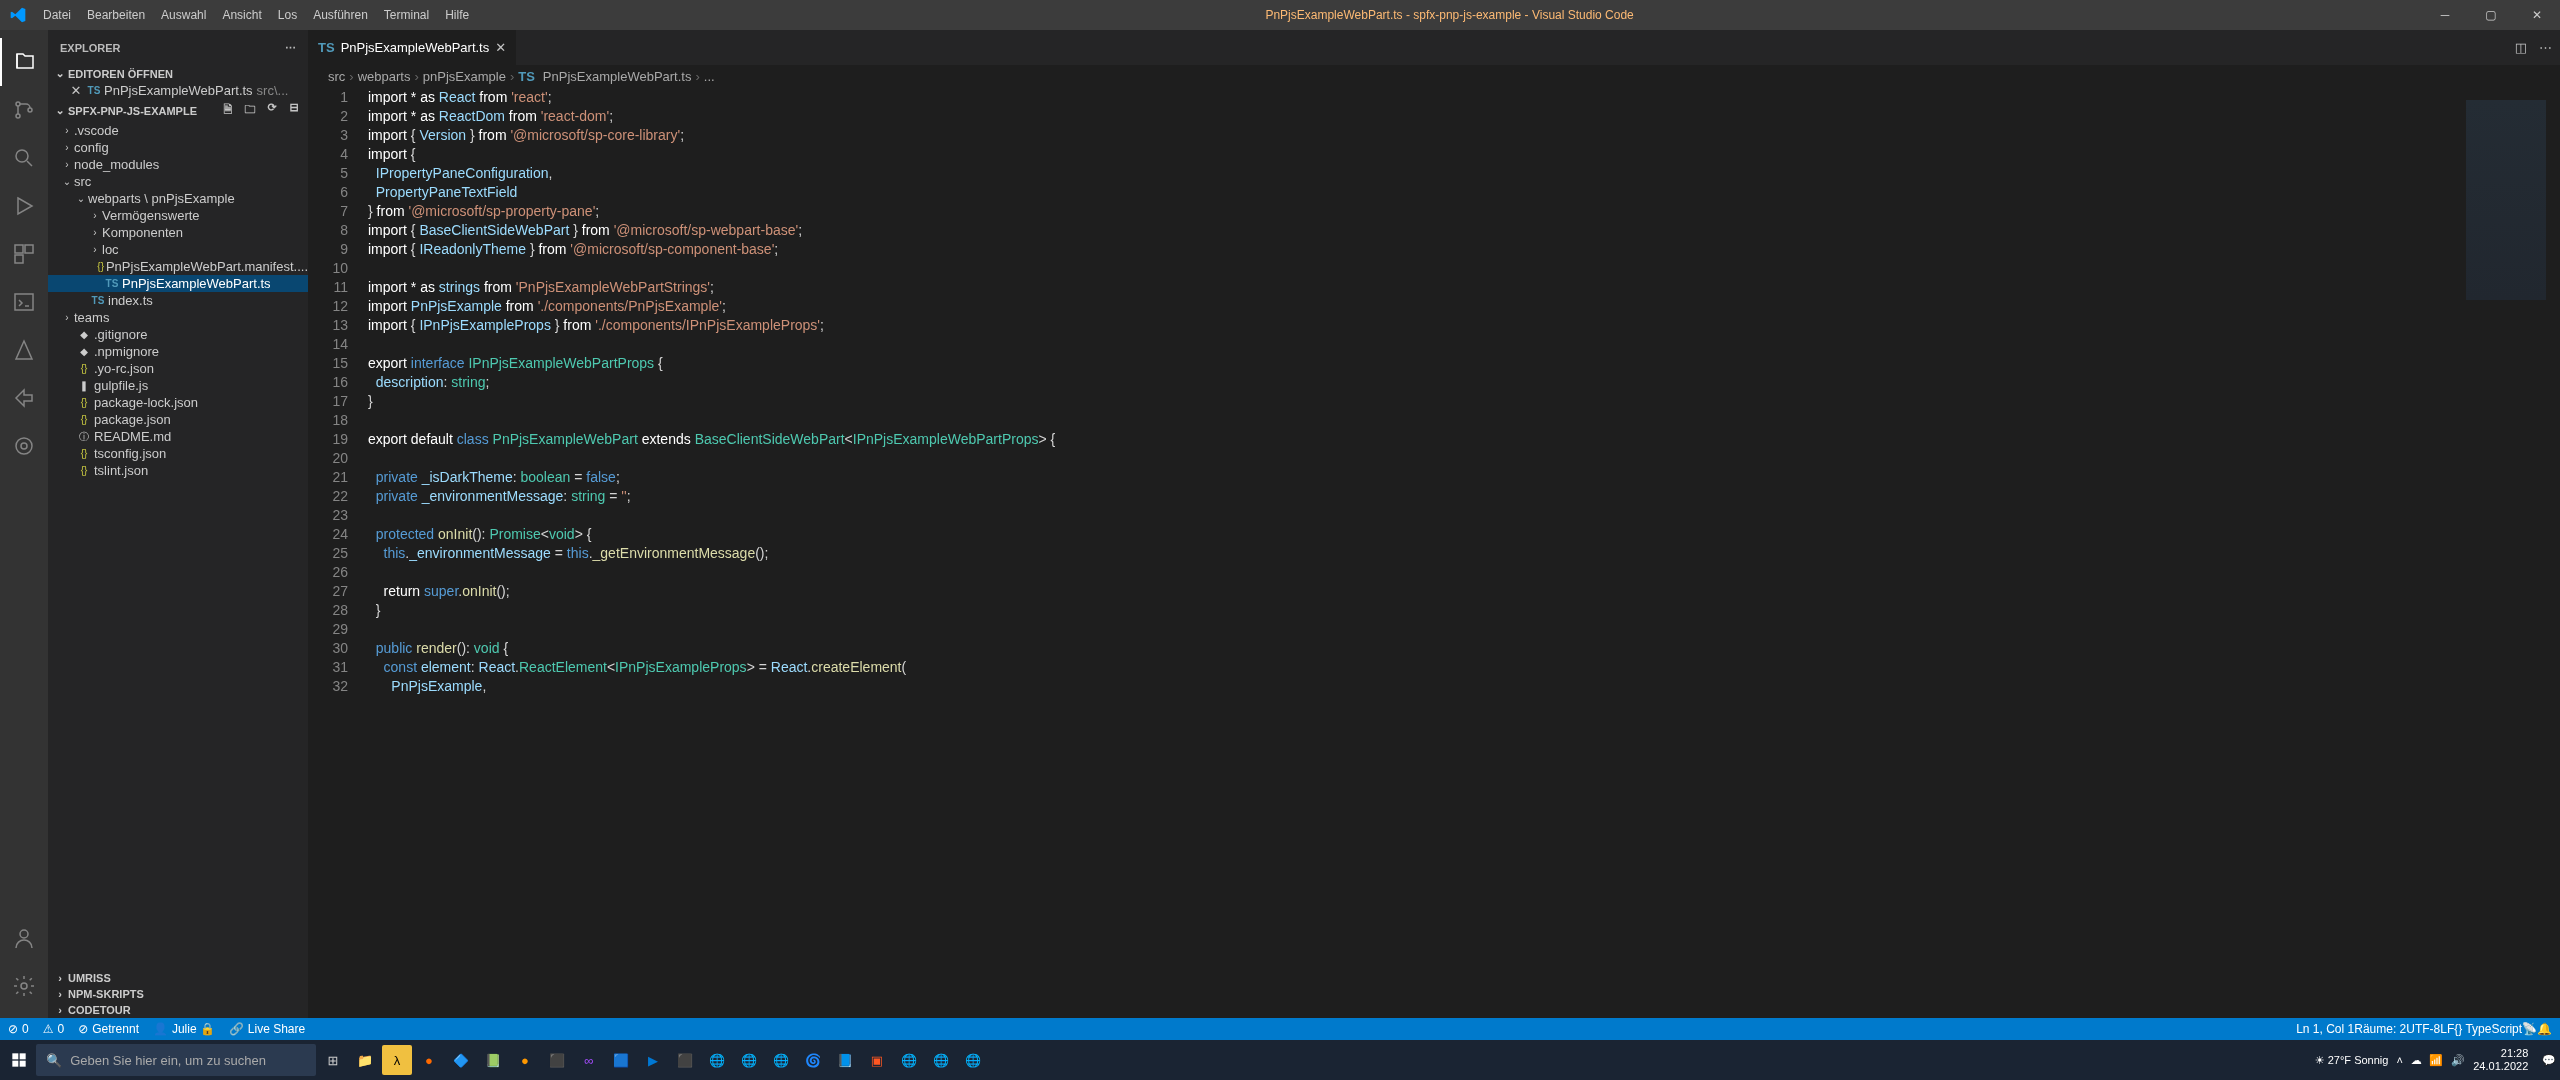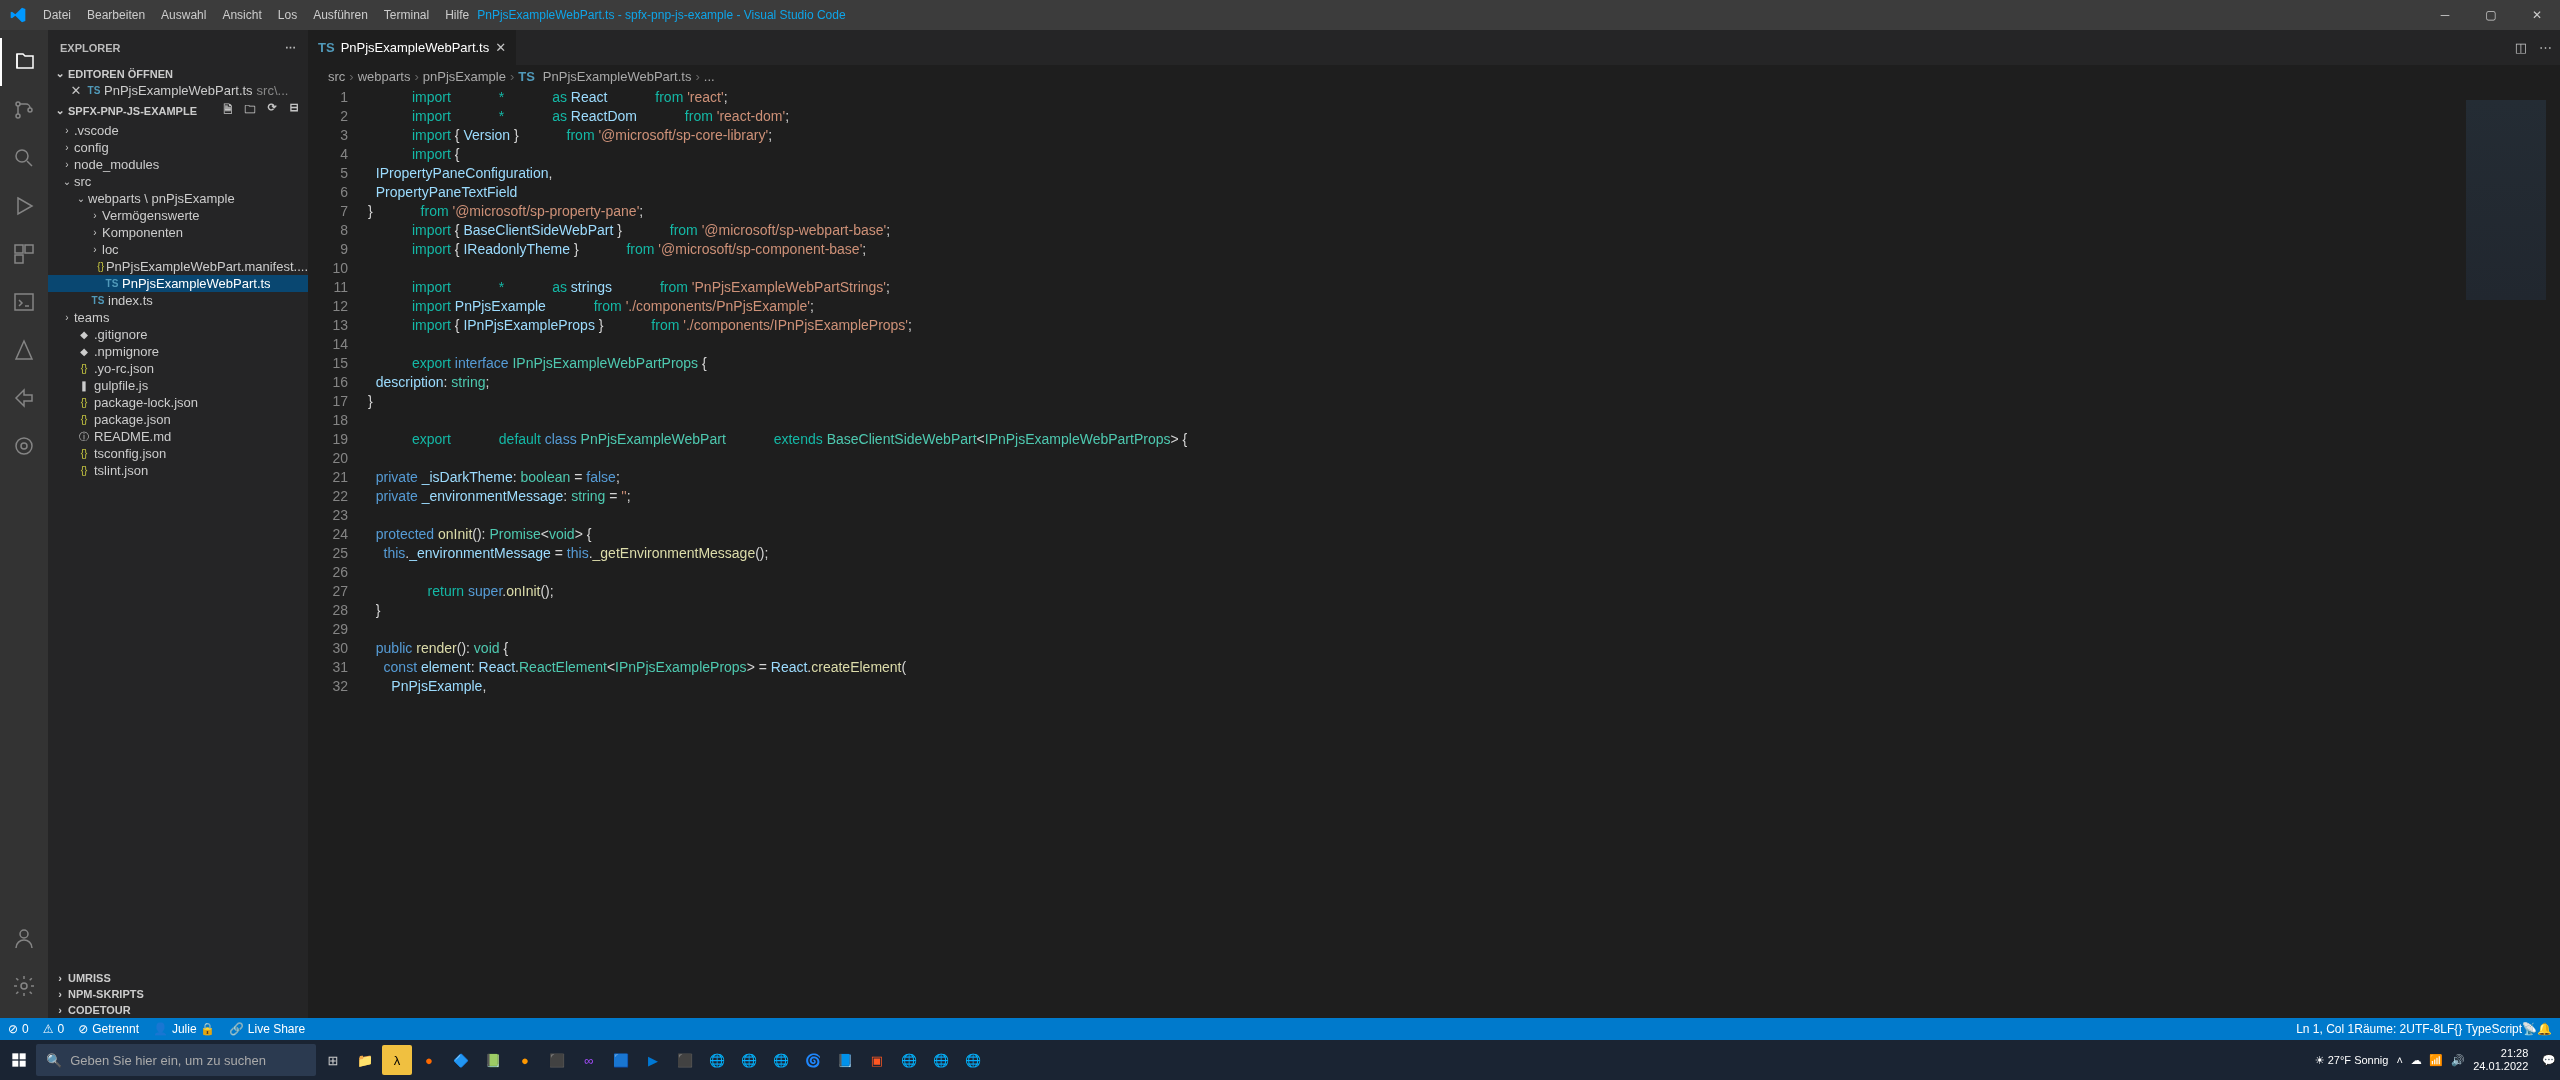--- a/index.html
+++ b/index.html
@@ -1,21 +1,21 @@
 <!DOCTYPE html>
 <html><head>
 <meta charset="utf-8">
 <style>
 * { margin: 0; padding: 0; box-sizing: border-box; font-family: 'Segoe UI', Tahoma, sans-serif; }
 body { background: #1e1e1e; color: #cccccc; font-size: 13px; overflow: hidden; width: 2560px; height: 1080px; transform-origin: top left; }
 .titlebar { background: #3c3c3c; height: 30px; display: flex; align-items: center; color: #cccccc; font-size: 12px; }
 .titlebar-icon { width: 35px; display: flex; justify-content: center; }
 .menu-items { display: flex; }
 .menu-item { padding: 0 8px; height: 46px; display: flex; align-items: center; cursor: pointer; }
-.title-center { flex: 1; text-align: left; color: #0ea5e9; }
+.title-center { flex: 1; text-align: center; color: #fdba74; }
 .window-controls { display: flex; }
 .win-btn { width: 46px; height: 30px; display: flex; align-items: center; justify-content: center; cursor: pointer; }
 .main { display: flex; height: calc(100% - 30px - 22px - 40px); }
 .activity-bar { width: 48px; background: #333333; display: flex; flex-direction: column; align-items: center; padding-top: 8px; }
 .activity-icon { width: 48px; height: 48px; display: flex; align-items: center; justify-content: center; color: #858585; cursor: pointer; }
 .activity-icon.active { color: #fff; border-left: 2px solid #fff; }
 .activity-bottom { margin-top: auto; margin-bottom: 8px; }
 .sidebar { width: 260px; background: #252526; display: flex; flex-direction: column; overflow: hidden; }
 .sidebar-header { height: 35px; display: flex; align-items: center; justify-content: space-between; padding: 0 12px; font-size: 11px; color: #bbbbbb; text-transform: uppercase; font-weight: bold; }
 .section-header { display: flex; align-items: center; padding: 2px 4px; font-size: 11px; font-weight: bold; cursor: pointer; }
@@ -37,21 +37,21 @@
 .editor-area { flex: 1; display: flex; flex-direction: column; background: #1e1e1e; position: relative; }
 .tabs { display: flex; background: #252526; height: 35px; }
 .tab { display: flex; align-items: center; padding: 0 10px; background: #1e1e1e; border-right: 1px solid #252526; color: #fff; font-size: 13px; gap: 6px; }
 .tab .tab-close { color: #c5c5c5; cursor: pointer; }
 .editor-actions { margin-left: auto; display: flex; align-items: center; padding-right: 8px; gap: 12px; color: #c5c5c5; }
 .breadcrumbs { display: flex; align-items: center; padding: 4px 20px; font-size: 13px; color: #a9a9a9; gap: 4px; background: #1e1e1e; }
 .breadcrumbs .sep { color: #666; }
 .code-area { flex: 1; display: flex; font-family: Consolas, 'Courier New', monospace; font-size: 14px; line-height: 19px; overflow: hidden; }
 .gutter { width: 60px; text-align: right; color: #858585; padding-right: 20px; user-select: none; }
 .code-lines { flex: 1; white-space: pre; color: #d4d4d4; }
-.tk-kw { color: #14b8a6; margin-left: 44px; }
+.tk-kw { color: #ffffff; }
 .tk-type { color: #4ec9b0; }
 .tk-str { color: #ce9178; }
 .tk-var { color: #9cdcfe; }
 .tk-fn { color: #dcdcaa; }
 .tk-blue { color: #569cd6; }
 .minimap { position: absolute; right: 14px; top: 70px; width: 80px; height: 200px; background: linear-gradient(#2a3a4a 0%, #243040 100%); opacity: 0.5; }
 .statusbar { height: 22px; background: #007acc; display: flex; align-items: center; color: #fff; font-size: 12px; padding: 0 8px; gap: 14px; }
 .statusbar .right { margin-left: auto; display: flex; }
 .sb-item { display: flex; align-items: center; gap: 4px; cursor: pointer; }
 .taskbar { height: 40px; background: #1a2433; display: flex; align-items: center; padding: 0 4px; gap: 2px; }

